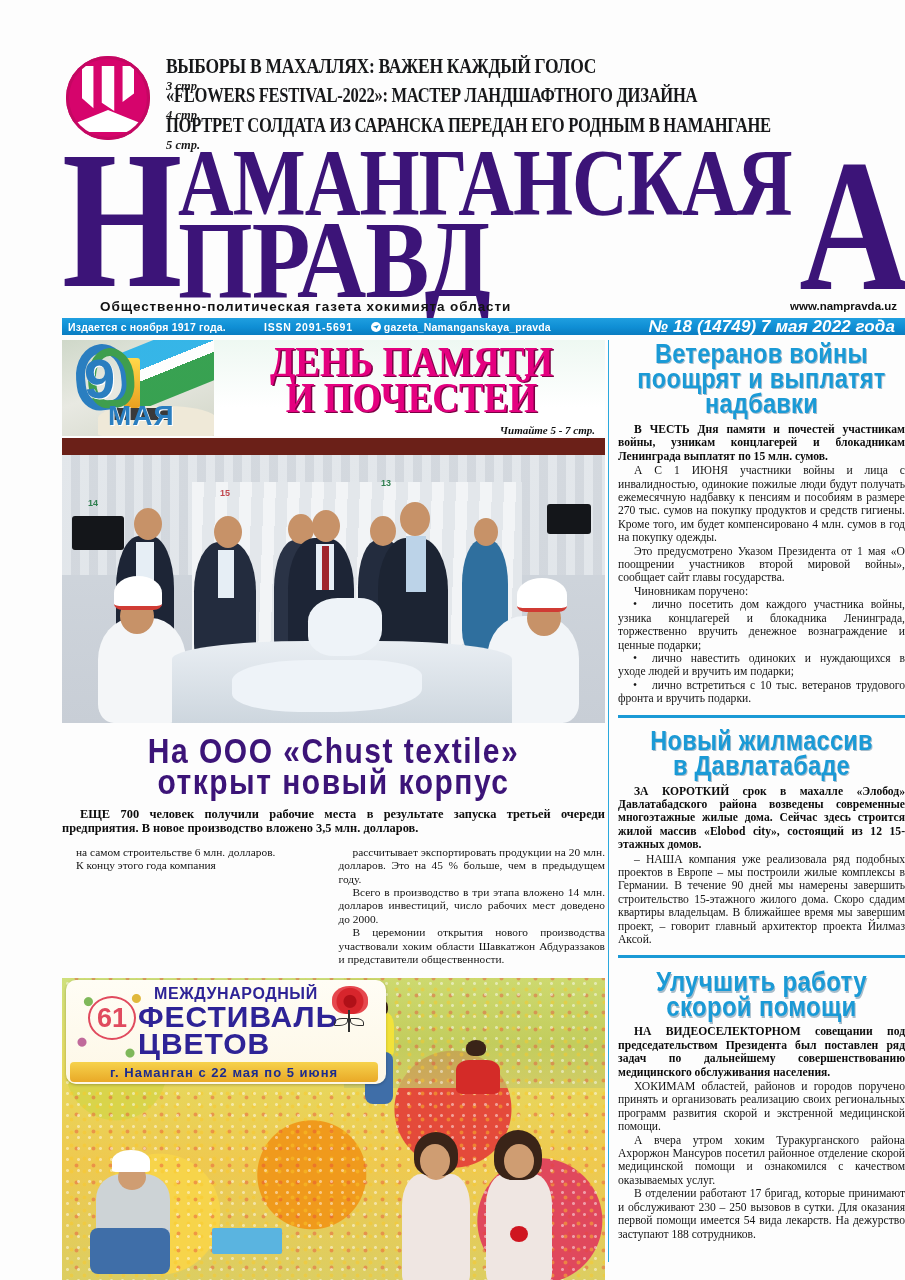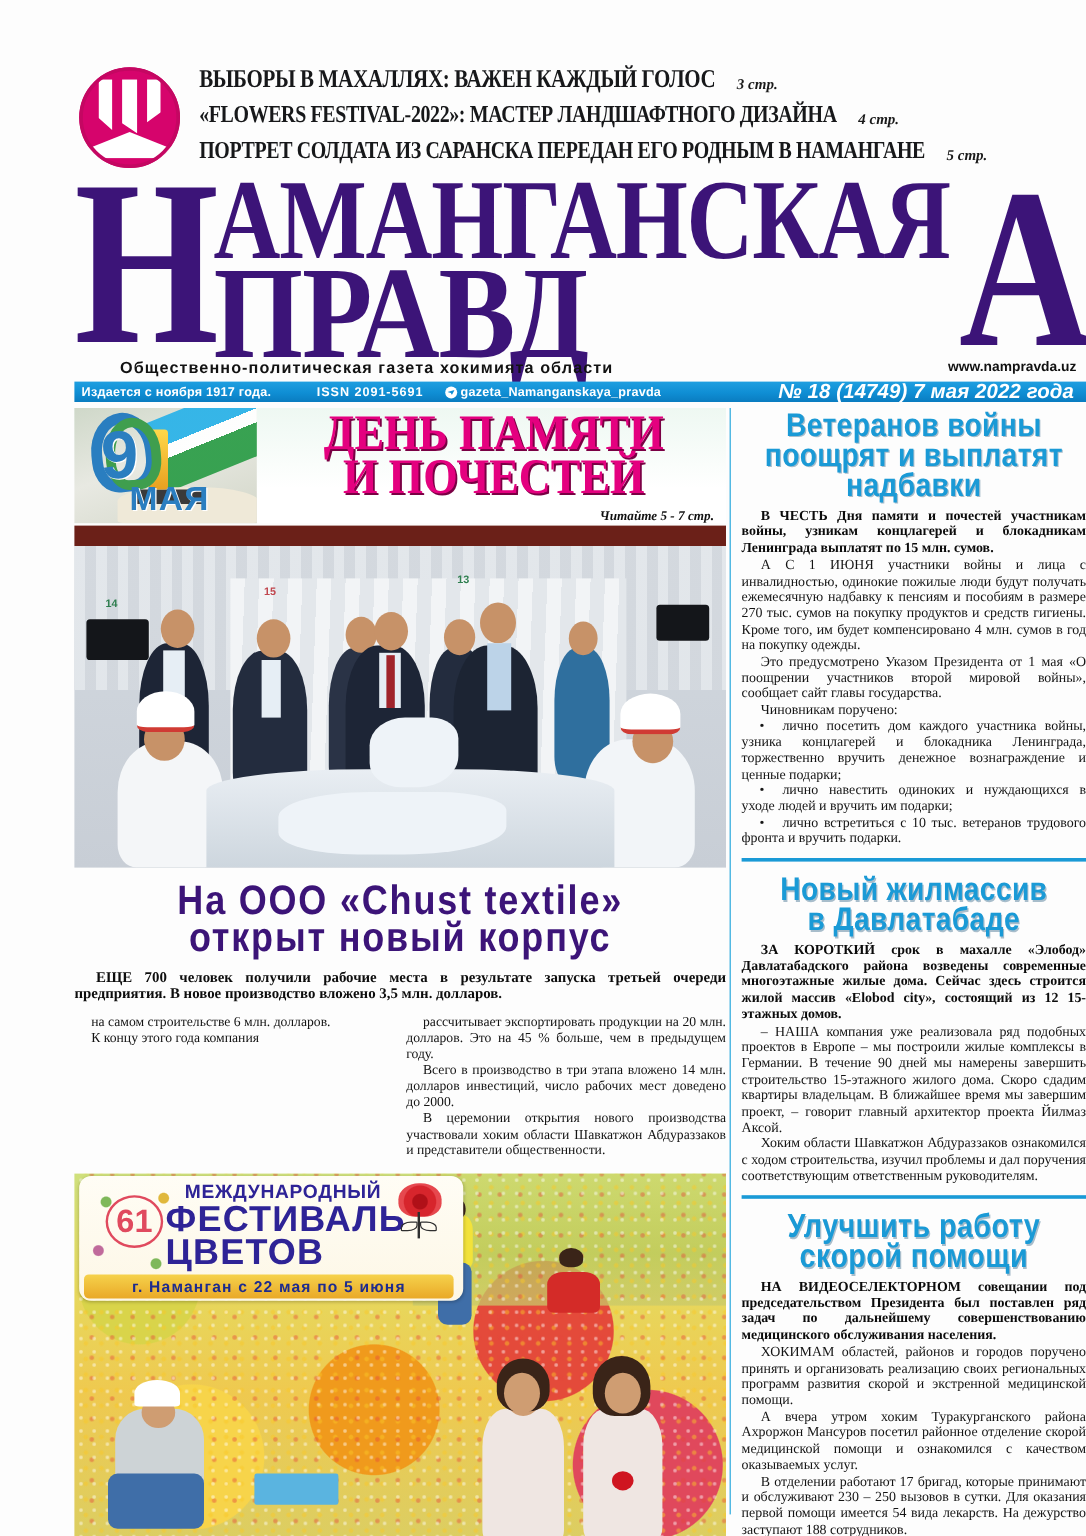--- a/index.html
+++ b/index.html
@@ -64,23 +64,24 @@
     pointer-events: none;
   }
   .teaser-lines {
     flex: 1 1 auto;
     padding-left: 12px;
     padding-top: 6px;
   }
   .teaser-row {
     display: flex;
     align-items: baseline;
-    justify-content: flex-start;
+    justify-content: space-between;
     margin-bottom: 4px;
     height: 26px;
+    flex-direction: column;
   }
   .teaser-text {
     font-family: "Liberation Serif", serif;
     font-weight: bold;
     font-size: 17.5px;
     letter-spacing: -0.3px;
     color: #17181a;
     white-space: nowrap;
     transform: scaleY(1.22);
     transform-origin: left bottom;
@@ -776,21 +777,20 @@
         <p class="bullet">лично встретиться с 10 тыс. ветеранов трудового фронта и вручить подарки.</p>
       </div>
 
       <div class="rule"></div>
 
       <div class="art-h h2">Новый жилмассив</div>
       <div class="art-h h2">в Давлатабаде</div>
       <div class="art-lead">ЗА КОРОТКИЙ срок в махалле «Элобод» Давлатабадского района возведены современные многоэтажные жилые дома. Сейчас здесь строится жилой массив «Elobod city», состоящий из 12 15- этажных домов.</div>
       <div class="art-body">
         <p>– НАША компания уже реализовала ряд подобных проектов в Европе – мы построили жилые комплексы в Германии. В течение 90 дней мы намерены завершить строительство 15-этажного жилого дома. Скоро сдадим квартиры владельцам. В ближайшее время мы завершим проект, – говорит главный архитектор проекта Йилмаз Аксой.</p>
-        <p>Хоким области Шавкатжон Абдураззаков ознакомился с ходом строительства, изучил проблемы и дал поручения соответствующим ответственным руководителям.</p>
       </div>
 
       <div class="rule"></div>
 
       <div class="art-h h3">Улучшить  работу</div>
       <div class="art-h h3">скорой  помощи</div>
       <div class="art-lead">НА ВИДЕОСЕЛЕКТОРНОМ совещании под председательством Президента был поставлен ряд задач по дальнейшему совершенствованию медицинского обслуживания населения.</div>
       <div class="art-body">
         <p>ХОКИМАМ областей, районов и городов поручено принять и организовать реализацию своих региональных программ развития скорой и экстренной медицинской помощи.</p>
         <p>А вчера утром хоким Туракурганского района Ахроржон Мансуров посетил районное отделение скорой медицинской помощи и ознакомился с качеством оказываемых услуг.</p>

